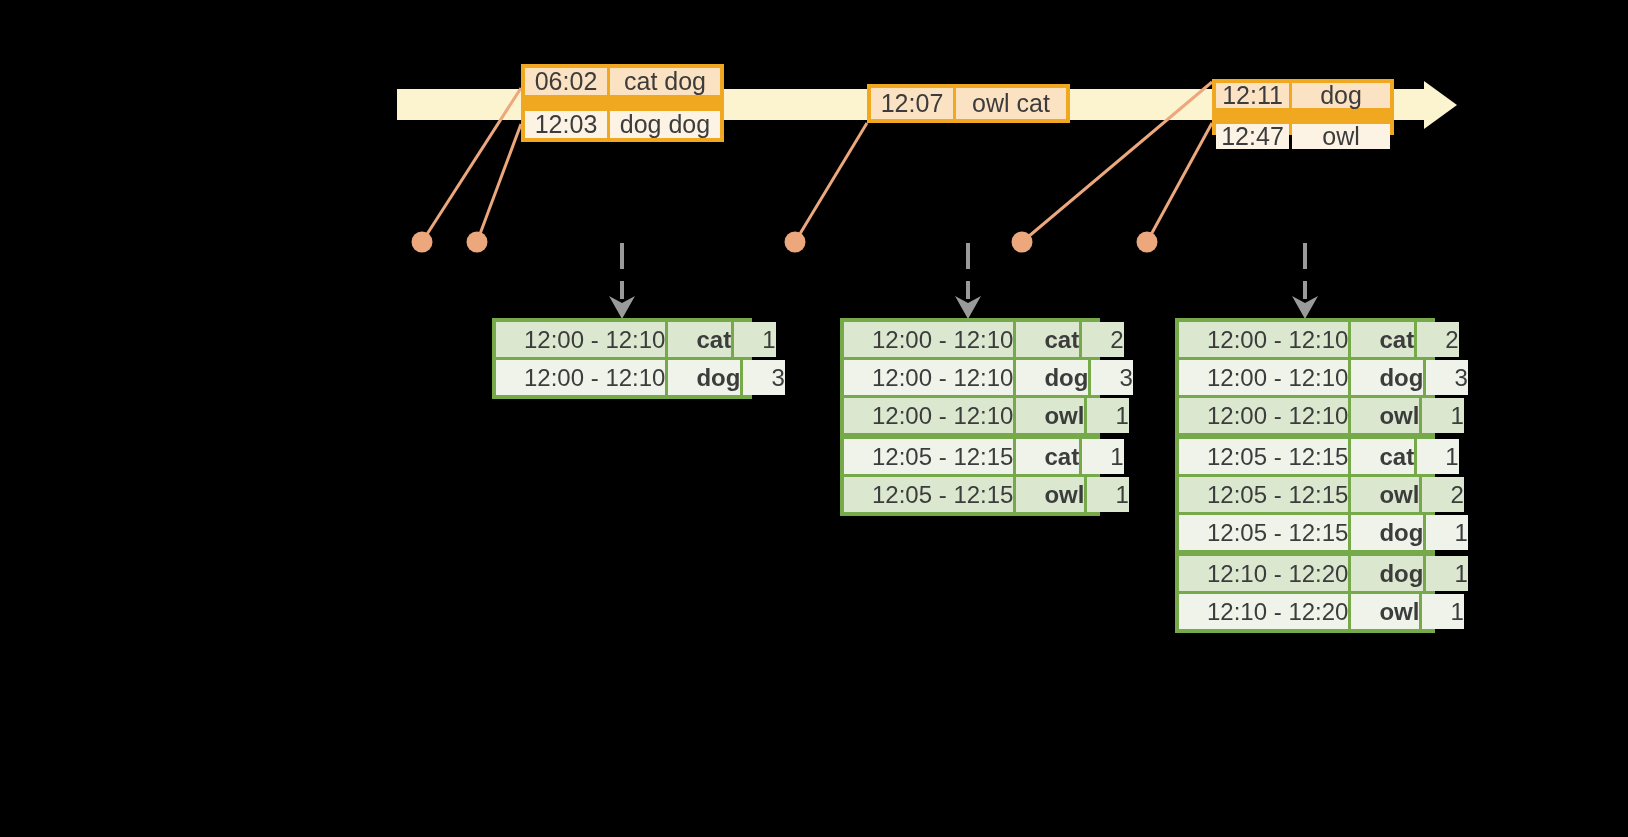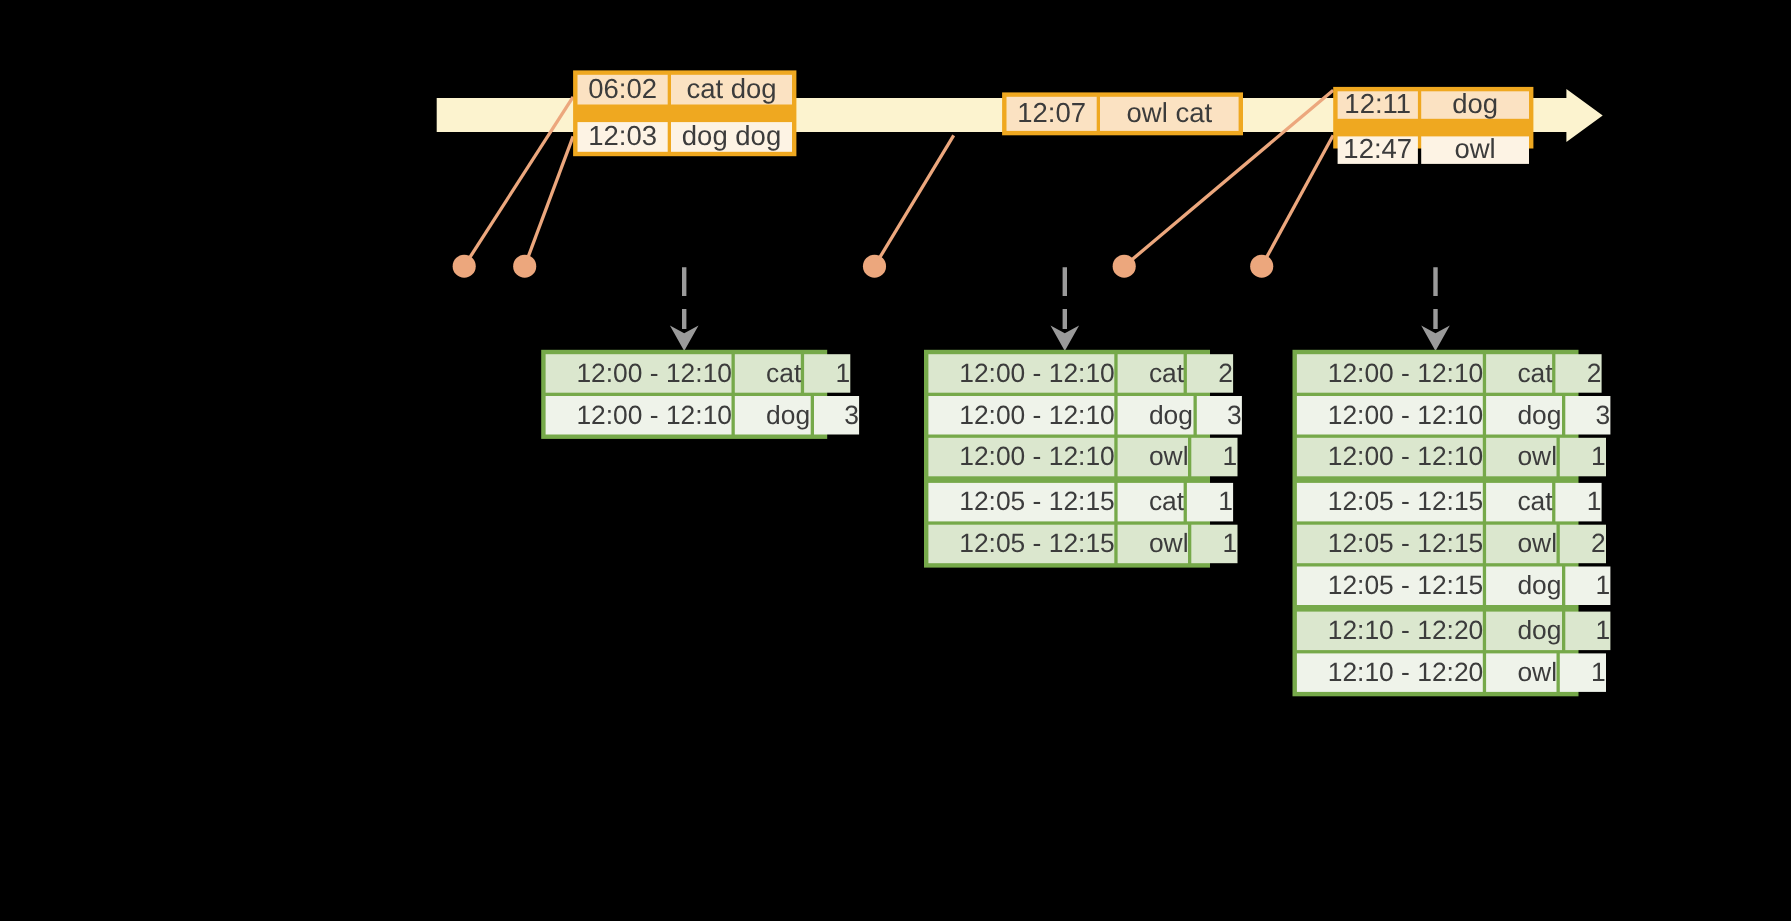--- a/index.html
+++ b/index.html
@@ -40,21 +40,21 @@
     display:flex;flex-direction:column;
     box-sizing:border-box;
     font-size:24px;line-height:1;
   }
   .res .row{display:flex;height:35px;flex:none;}
   .res .row + .row{margin-top:3px;}
   .res .row.group-start{margin-top:6px;}
   .res .cell{display:flex;align-items:center;justify-content:center;white-space:nowrap;padding-left:28px;}
   .res .cell + .cell{margin-left:3px;}
   .res .window{width:146px;}
-  .res .word{width:48px;}
+  .res .word{width:48px;font-weight:bold;}
   .res .count{flex:1;}
   .res .row:nth-child(odd) .cell{background:var(--c-table_row_dark);}
   .res .row:nth-child(even) .cell{background:var(--c-table_row_light);}
 </style>
 </head>
 <body>
 
 <div id="canvas">
 
   <svg id="shapes" width="1628" height="837" viewBox="0 0 1628 837">
@@ -87,21 +87,21 @@
       <div class="row">
         <div class="cell time">06:02</div>
         <div class="cell words">cat dog</div>
       </div>
       <div class="row">
         <div class="cell time">12:03</div>
         <div class="cell words">dog dog</div>
       </div>
     </div>
 
-  <div class="evt" style="left:867px;top:84px;width:219px;height:39px;margin-left:44px;--tc:82px;">
+  <div class="evt" style="left:867px;top:84px;width:203px;height:39px;--tc:82px;">
       <div class="row">
         <div class="cell time">12:07</div>
         <div class="cell words">owl cat</div>
       </div>
     </div>
 
   <div class="evt" style="left:1212px;top:79px;width:182px;height:56px;--tc:73px;">
       <div class="row">
         <div class="cell time">12:11</div>
         <div class="cell words">dog</div>

